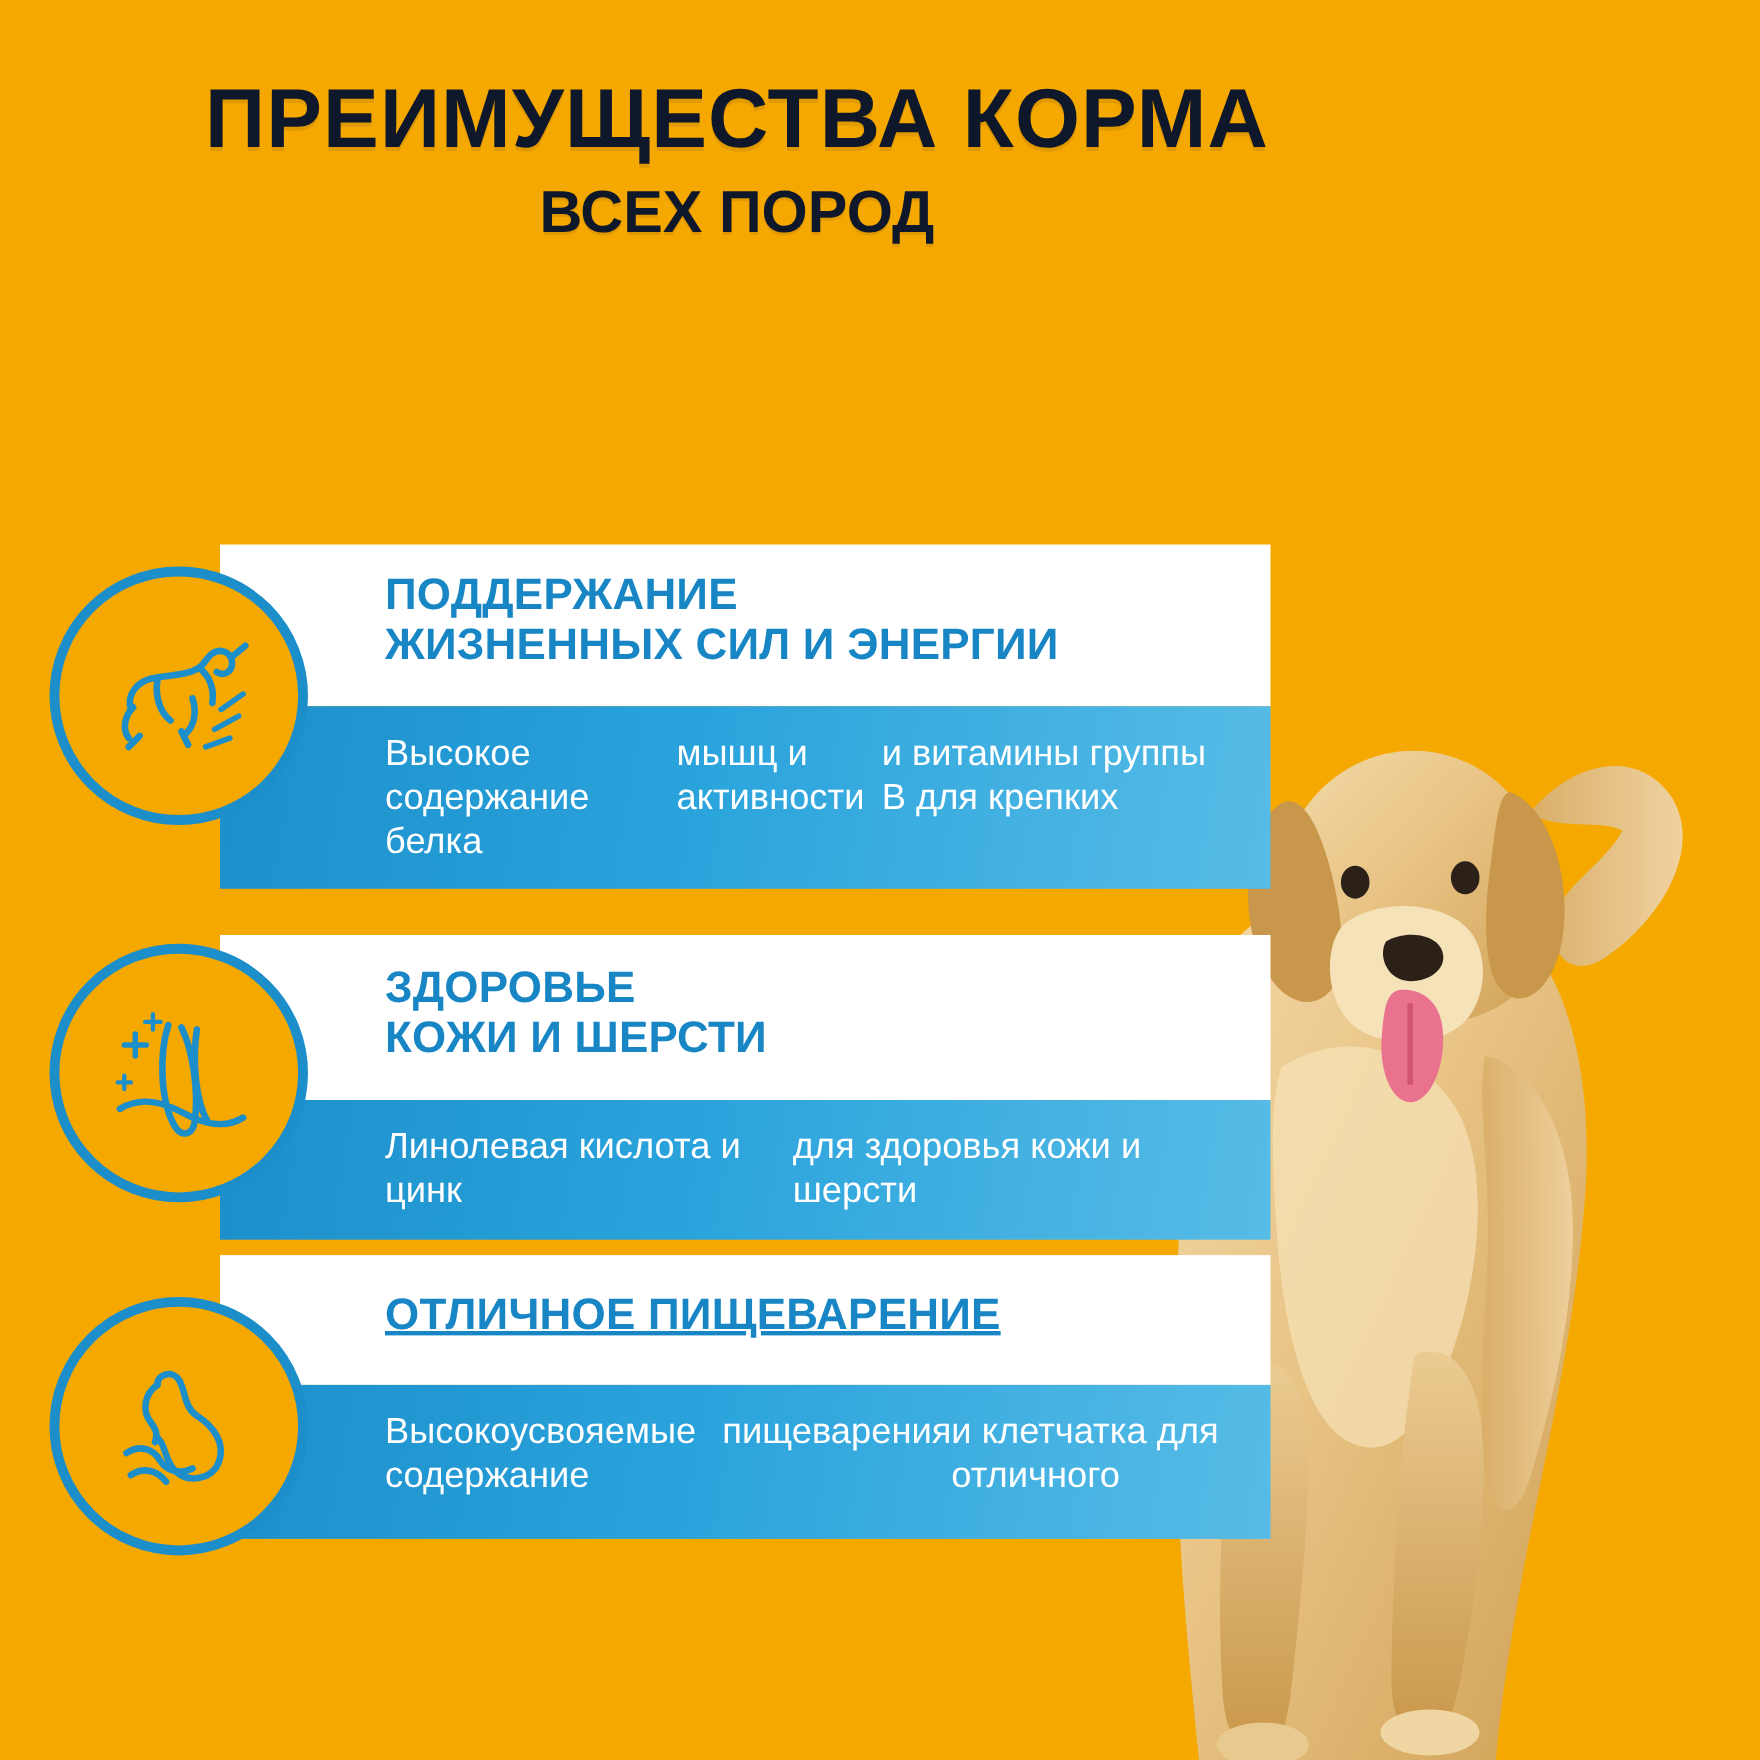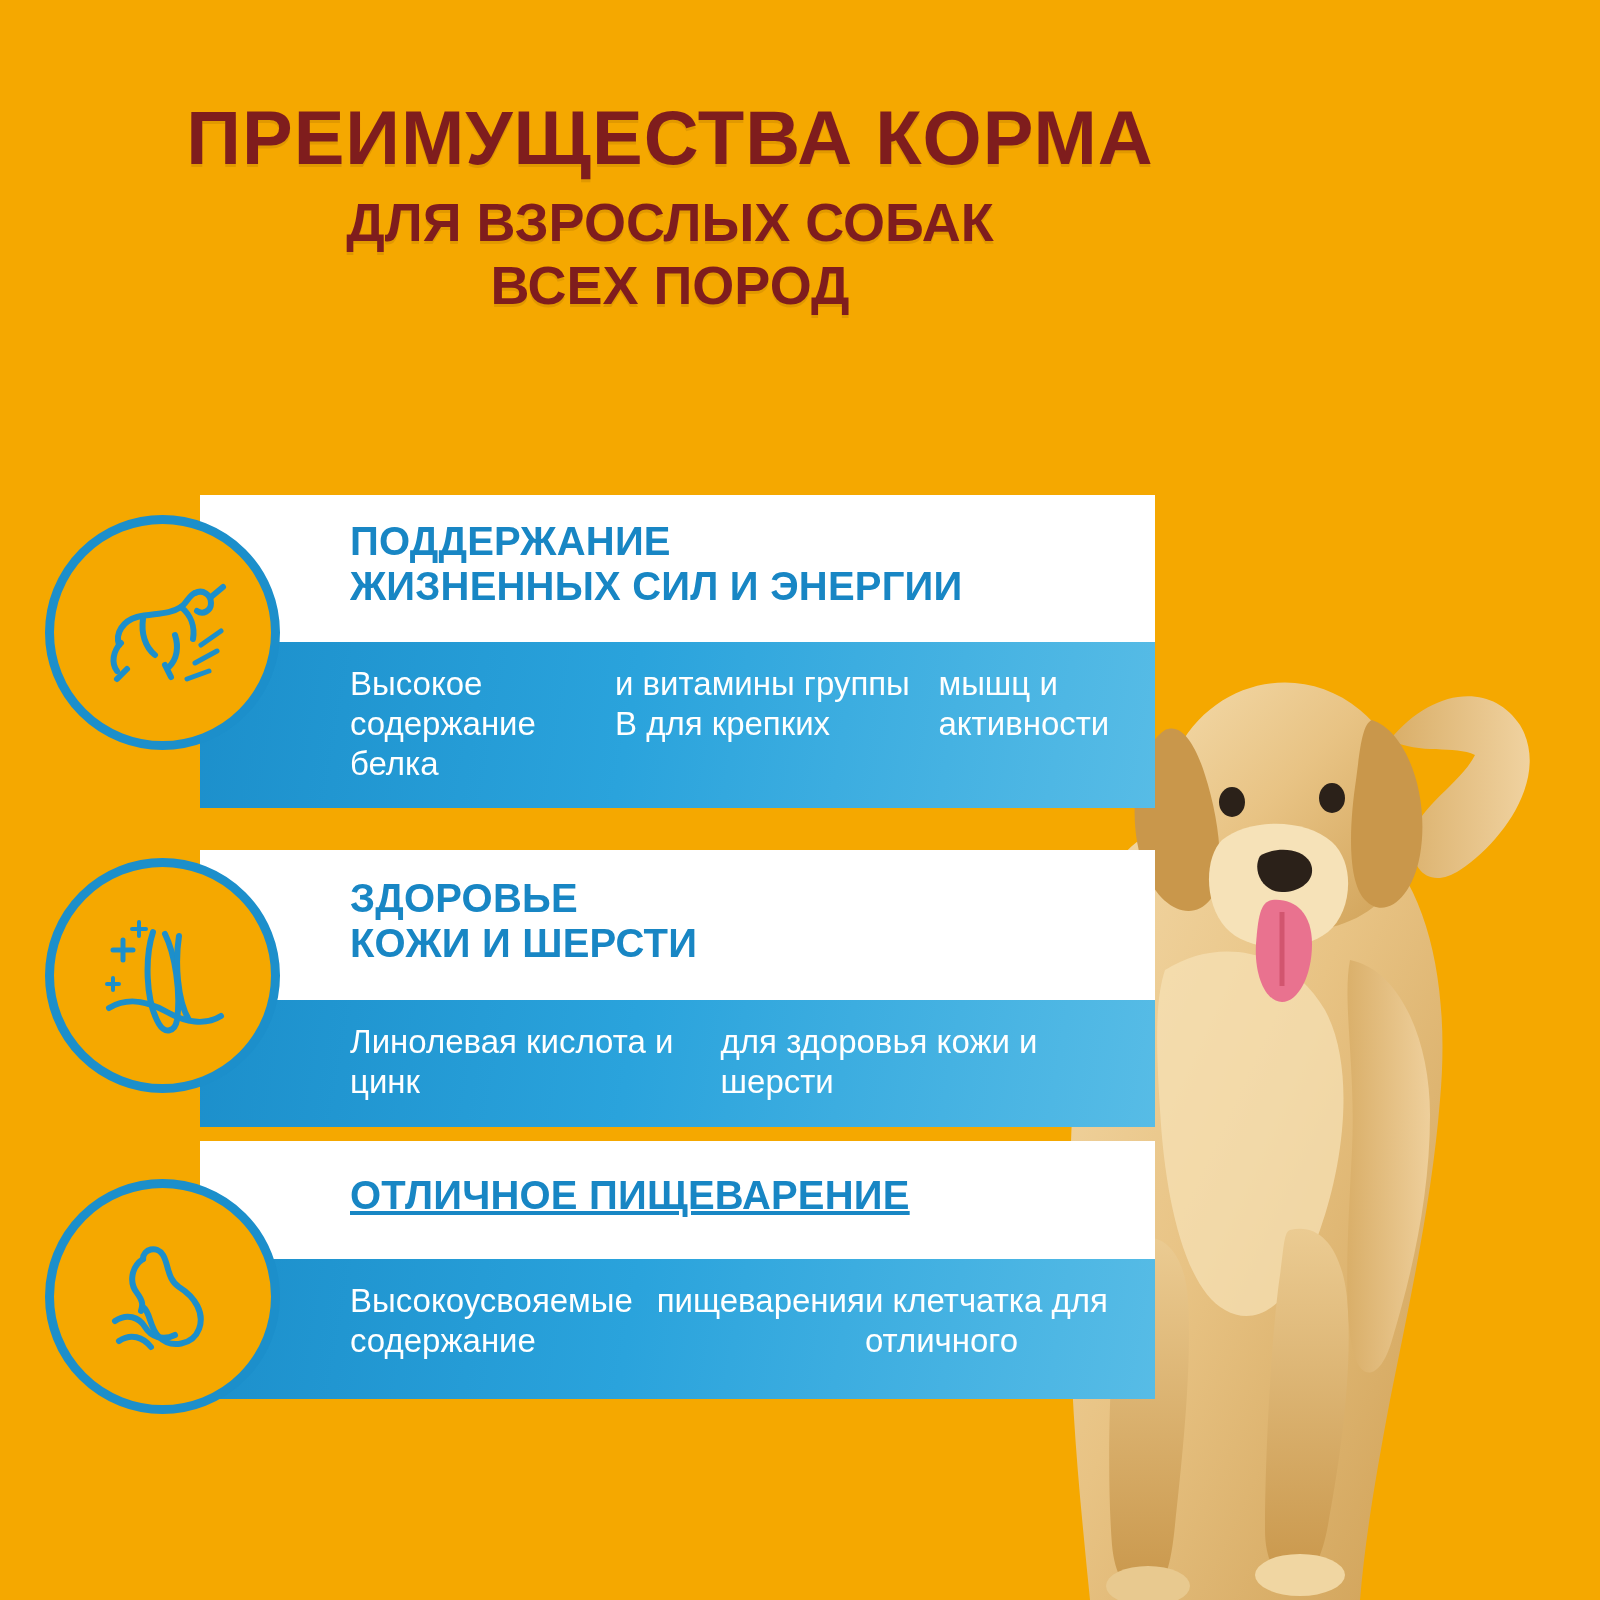--- a/index.html
+++ b/index.html
@@ -20,22 +20,21 @@
     background: #F5A800;
   }
 
   
   .header {
     position: absolute;
     top: 70px;
     left: 0;
     width: 1340px;
     text-align: center;
-    color: #7f1d1d;
-    margin-top: 29px;
+    color: #0f172a;
   }
   .title-main {
     font-size: 76px;
     font-weight: bold;
     letter-spacing: 1px;
     line-height: 1.02;
     text-transform: uppercase;
     text-shadow: 0 3px 0 rgba(190,125,0,0.35);
   }
   .title-sub {
@@ -136,21 +135,20 @@
   .feature.f3 .icon-circle { top: 38px; }
 </style>
 </head>
 <body>
 
 <div class="poster">
 
   <div class="header">
     <div class="title-main">ПРЕИМУЩЕСТВА КОРМА</div>
     <div class="title-sub">
-      <span class="line1">ДЛЯ  ВЗРОСЛЫХ СОБАК</span>
       <span class="line2">ВСЕХ ПОРОД</span>
     </div>
   </div>
 
   <div class="dog-photo">
     <svg viewBox="0 0 640 1060" width="640" height="1060" aria-hidden="true">
       <defs>
         <linearGradient id="furA" x1="0" y1="0" x2="1" y2="1">
           <stop offset="0%" stop-color="#F3D9A8"></stop>
           <stop offset="45%" stop-color="#E8C384"></stop>
@@ -219,22 +217,22 @@
           </g>
         </svg>
       </div>
       <div class="card">
         <div class="card-title">
           <span>ПОДДЕРЖАНИЕ</span>
           <span>ЖИЗНЕННЫХ СИЛ И ЭНЕРГИИ</span>
         </div>
         <div class="card-body">
           <span>Высокое содержание белка</span>
+          <span>мышц и активности</span>
           <span>и витамины группы В для крепких</span>
-          <span>мышц и активности</span>
         </div>
       </div>
     </div>
 
     <div class="feature f2">
       <div class="icon-circle">
         <svg viewBox="0 0 160 160" aria-hidden="true">
           <g fill="none" stroke="#1C8FCB" stroke-width="6" stroke-linecap="round" stroke-linejoin="round">
             <path d="M70 36 C62 60 62 104 76 128 C82 138 92 136 94 124 C98 96 92 58 82 38"></path>
             <path d="M96 40 C92 66 94 104 106 124"></path>

